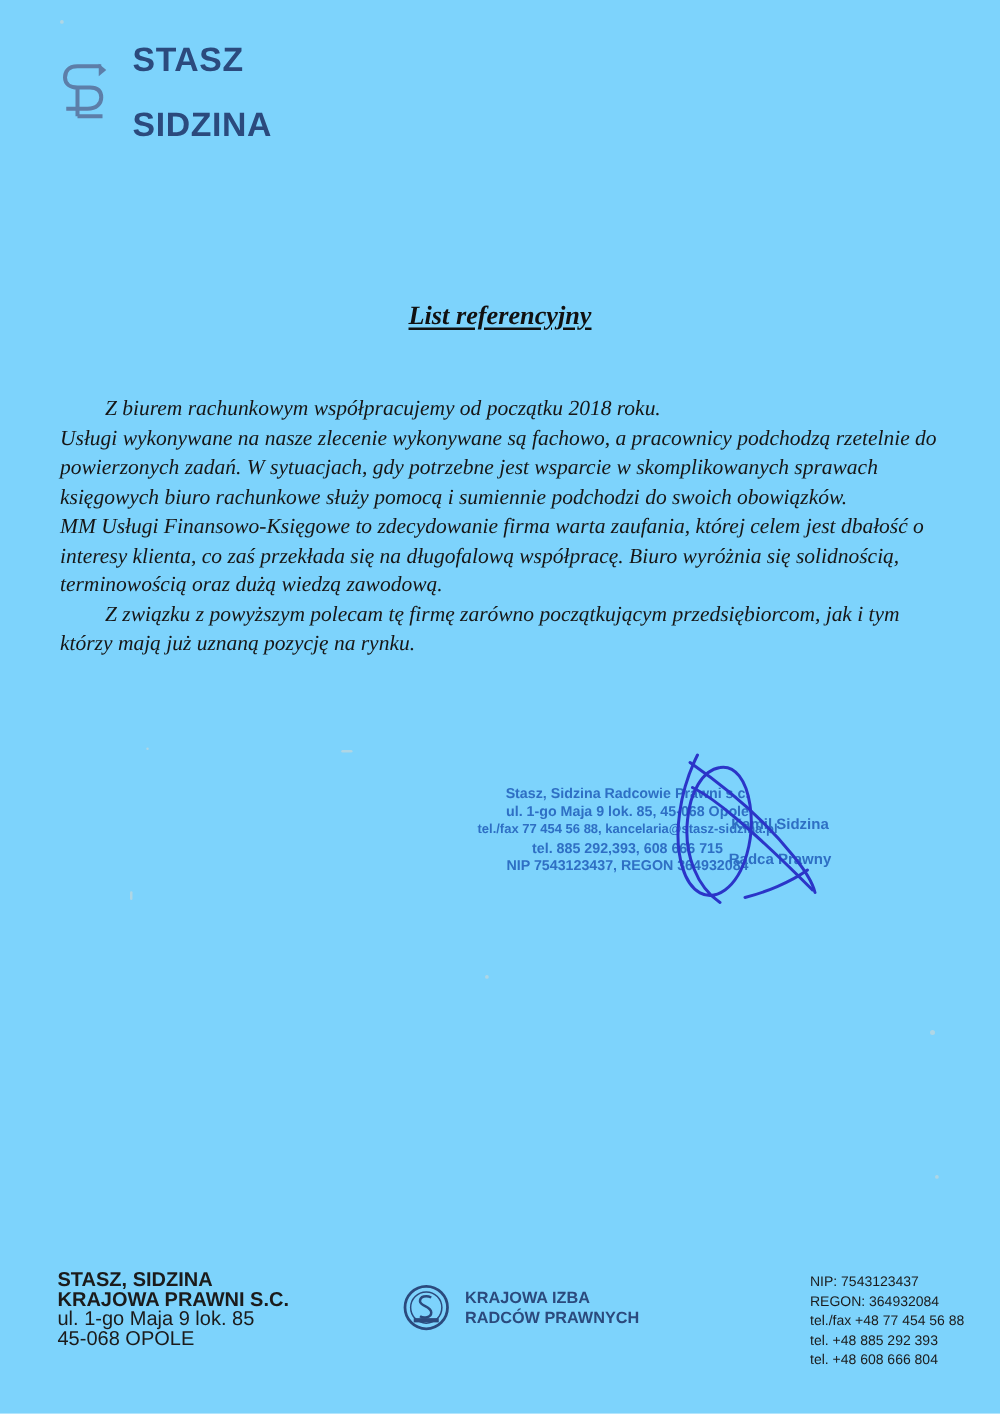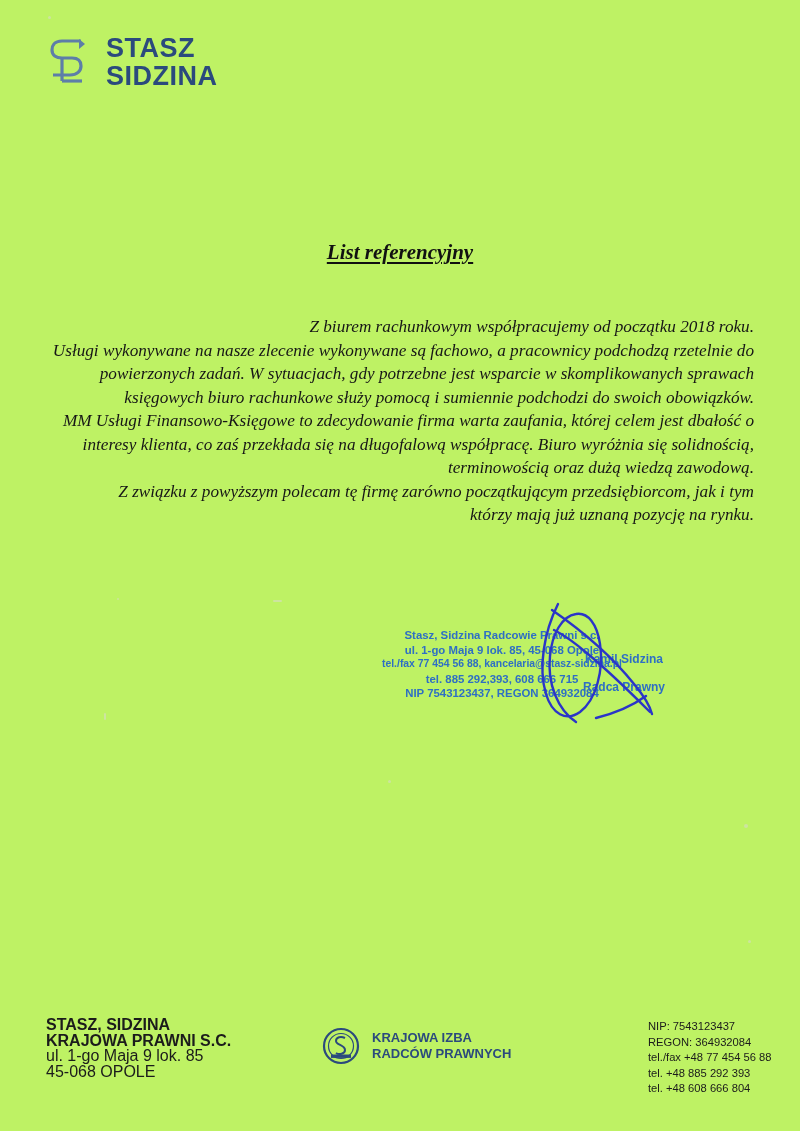--- a/index.html
+++ b/index.html
@@ -11,21 +11,21 @@
     width: 800px;
     height: 1131px;
     position: relative;
     font-family: "Liberation Serif", serif;
     color: #1a1a1a;
     overflow: hidden;
   }
   .page {
     position: absolute;
     inset: 0;
-    background: #bef264;
+    background: #7dd3fc;
   }
 
   
   .header {
     position: absolute;
     top: 34px;
     left: 48px;
     display: flex;
     align-items: center;
     gap: 14px;
@@ -36,21 +36,21 @@
     position: relative;
   }
   .logo-text {
     font-family: "Liberation Sans", sans-serif;
     font-weight: bold;
     font-size: 27px;
     line-height: 28px;
     letter-spacing: 0.5px;
     color: #2b4a7d;
   }
-  .logo-text .l2 { display: block; }
+  .logo-text .l2 { display: block; margin-top: 24px; }
 
   
   .doc-title {
     position: absolute;
     top: 240px;
     left: 0;
     width: 100%;
     text-align: center;
     font-size: 21px;
     font-weight: bold;
@@ -68,21 +68,20 @@
     left: 48px;
     width: 706px;
     font-size: 17.2px;
     line-height: 23.5px;
     font-style: italic;
     text-align: left;
     color: #161616;
   }
   .body-text p {
     margin: 0;
-    text-align: right;
   }
   .body-text p.indent {
     text-indent: 36px;
   }
 
   
   .stamp {
     position: absolute;
     top: 628px;
     left: 352px;

